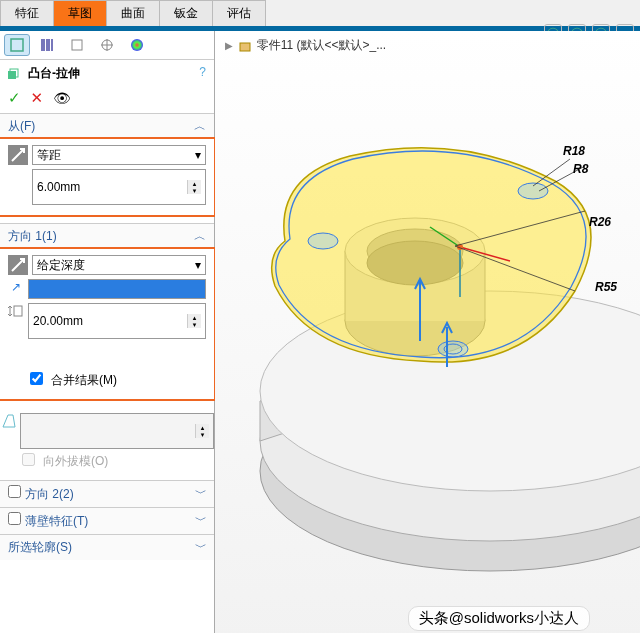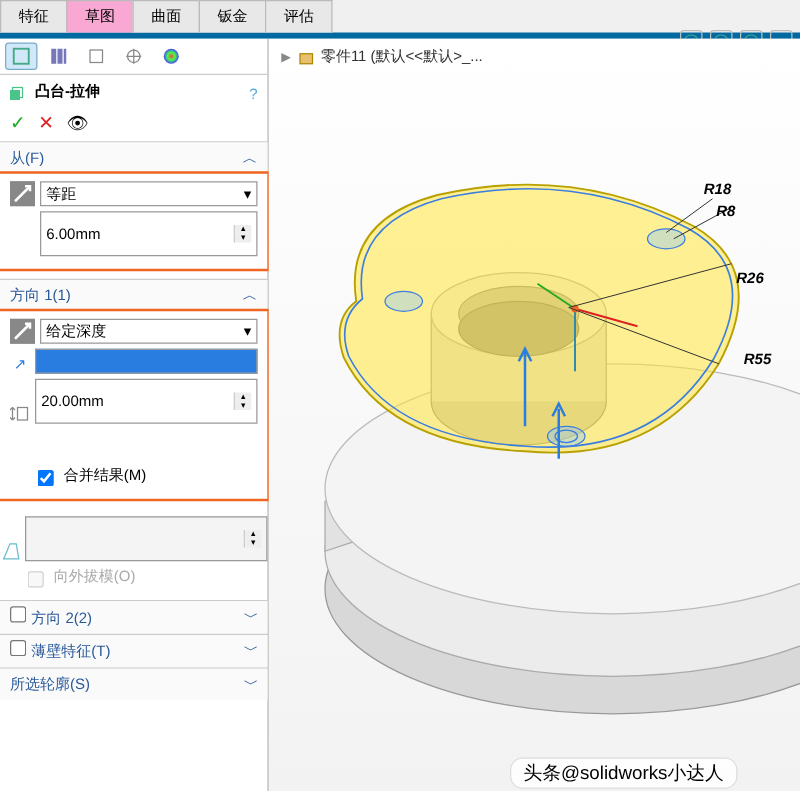--- a/index.html
+++ b/index.html
@@ -1,34 +1,34 @@
 <!DOCTYPE html>
 <html><head>
 <meta charset="utf-8">
 <style>
 * { box-sizing: border-box; margin: 0; padding: 0; font-family: "Microsoft YaHei", Arial, sans-serif; font-size: 12px; }
 body { width: 640px; height: 633px; background: #fff; overflow: hidden; position: relative; }
 .tabs { display: flex; border-bottom: 5px solid #0369a1; background: #f0f0f0; }
 .tab { padding: 4px 14px; border: 1px solid #bbb; border-bottom: none; background: #e8e8e8; cursor: pointer; margin-right: -1px; }
-.tab.active { background: #f9a8d4; font-family: Liberation Serif, serif; }
+.tab.active { background: #f97316; font-family: Liberation Serif, serif; }
 .top-icons { position: absolute; top: 24px; right: 6px; display: flex; gap: 6px; }
 .top-icons span { width: 18px; height: 18px; border: 1px solid #bbb; border-radius: 3px; display: inline-flex; align-items: center; justify-content: center; color: #4a8; cursor: pointer; }
 .content { display: flex; height: calc(100% - 23px); }
 .panel { width: 215px; background: #fff; border-right: 1.5px solid #aaa; display: flex; flex-direction: column; }
 .ptabs { display: flex; border-bottom: 1px solid #ccc; padding: 3px 4px; gap: 4px; }
 .ptab { width: 26px; height: 22px; display: flex; align-items: center; justify-content: center; cursor: pointer; border-radius: 3px; }
 .ptab.sel { background: #d0e8f8; border: 1px solid #7ac; }
-.feat-hdr { padding: 5px 6px; display: flex; align-items: flex-end; gap: 6px; position: relative; }
+.feat-hdr { padding: 5px 6px; display: flex; align-items: flex-start; gap: 6px; position: relative; }
 .feat-hdr .qmark { position: absolute; right: 8px; color: #5ad; cursor: pointer; }
 .actions { padding: 2px 8px 6px; display: flex; gap: 10px; align-items: center; }
 .sect { border-top: 1px solid #ccc; }
 .sect-h { display: flex; justify-content: space-between; align-items: flex-start; padding: 4px 8px; background: #fafafa; cursor: pointer; color: #2a5a9a; }
 .sect-b { padding: 6px 0; }
 .box-red { border: 2px solid #e62; margin: -2px -2px 6px -2px; padding: 6px 8px; }
-.row { display: flex; align-items: flex-end; gap: 4px; margin-bottom: 4px; }
+.row { display: flex; align-items: flex-start; gap: 4px; margin-bottom: 4px; }
 .sqicon { width: 20px; height: 20px; background: #888; display: inline-block; flex-shrink: 0; }
 .combo { flex: 1; height: 20px; border: 1px solid #999; background: #fff; display: flex; align-items: center; padding: 0 4px; cursor: pointer; }
 .combo .arr { margin-left: auto; }
 .spin { flex: 1; height: 36px; border: 1px solid #999; background: #fff; padding: 0 4px; display: flex; align-items: center; }
 .spin .sbtns { margin-left: auto; width: 14px; display: flex; flex-direction: column; }
 .spin .sbtns span { height: 7px; font-size: 7px; line-height: 7px; text-align: center; background: #eee; cursor: pointer; border-left: 1px solid #ccc; }
 .blue-bar { flex: 1; height: 20px; background: #2a7de0; border: 1px solid #999; }
 .chk { margin-right: 4px; }
 .viewport { flex: 1; position: relative; background: linear-gradient(#fff, #f2f2f2); }
 .crumb { position: absolute; top: 6px; left: 10px; display: flex; align-items: center; gap: 4px; color: #333; }

